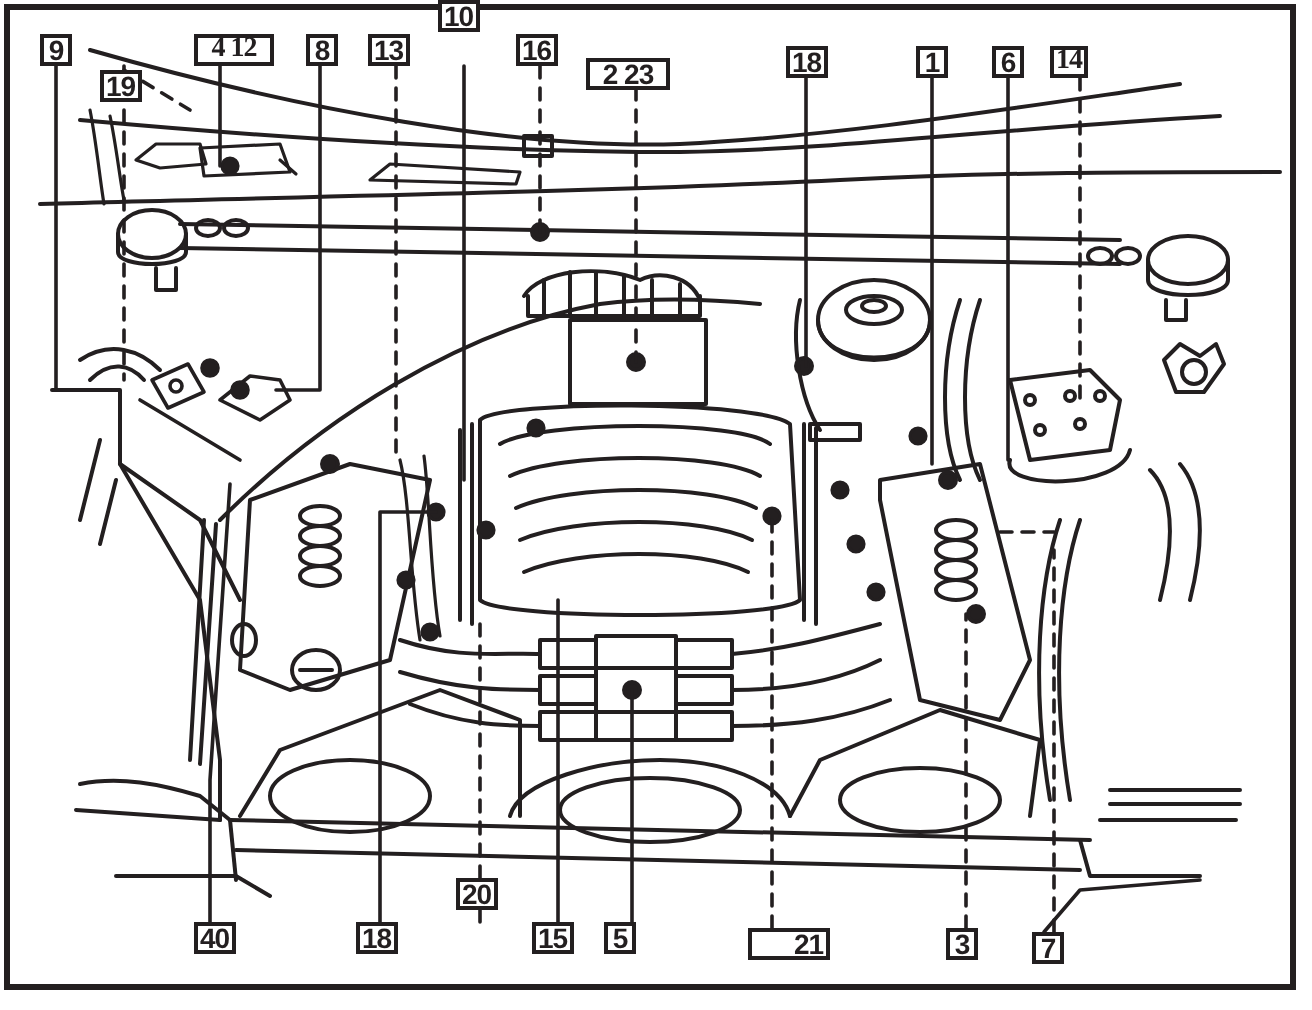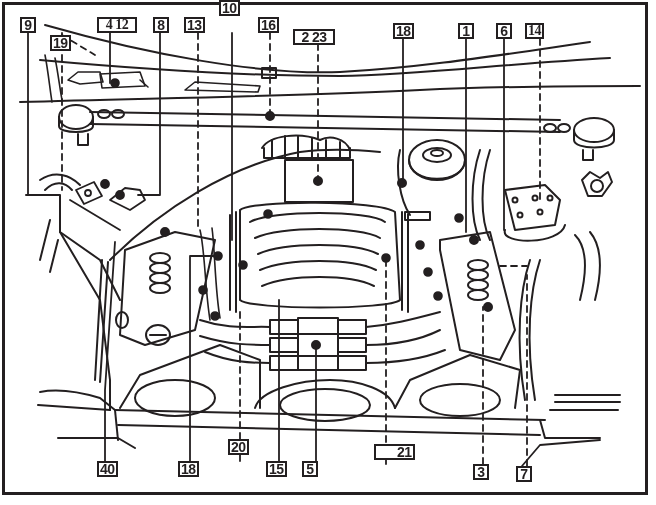--- a/index.html
+++ b/index.html
@@ -250,15 +250,15 @@
 <div class="callout" style="left:393px;top:23px;">18</div>
 <div class="callout" style="left:458px;top:23px;">1</div>
 <div class="callout" style="left:496px;top:23px;">6</div>
 <div class="callout" style="left:525px;top:23px;font-family:Liberation Serif, serif;">14</div>
 
 <div class="callout" style="left:97px;top:461px;">40</div>
 <div class="callout" style="left:178px;top:461px;">18</div>
 <div class="callout" style="left:228px;top:439px;">20</div>
 <div class="callout" style="left:266px;top:461px;">15</div>
 <div class="callout" style="left:302px;top:461px;">5</div>
-<div class="callout" style="left:374px;top:444px;padding-left:21px;">21</div>
+<div class="callout" style="left:374px;top:464px;padding-left:21px;">21</div>
 <div class="callout" style="left:473px;top:464px;">3</div>
 <div class="callout" style="left:516px;top:466px;">7</div>
 
 </body></html>

